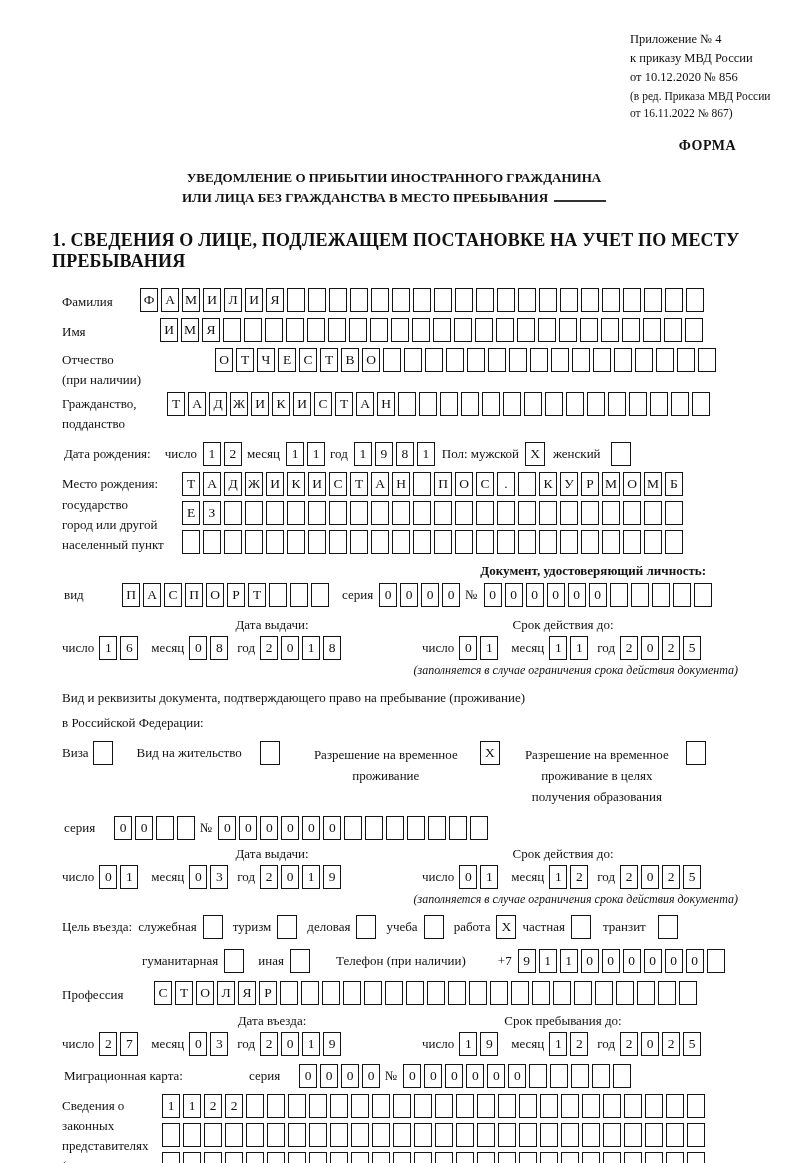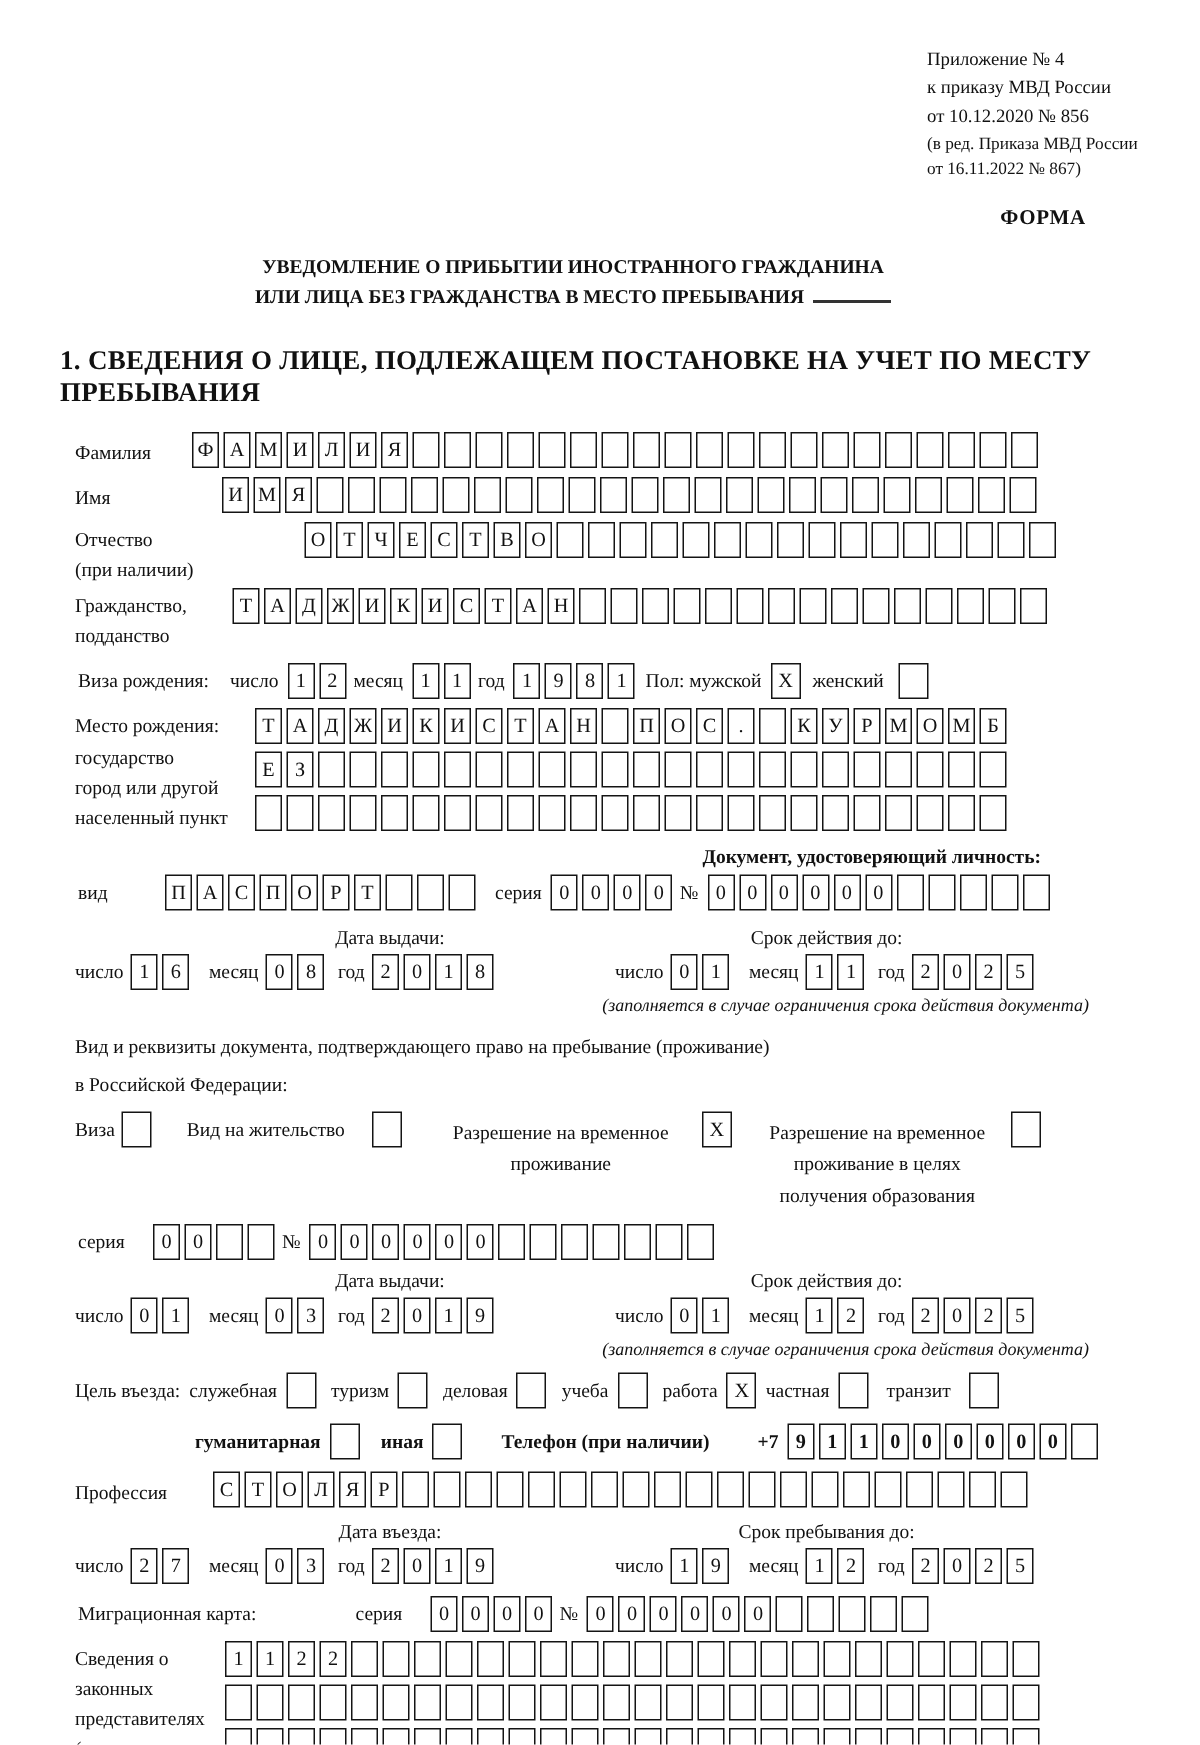--- a/index.html
+++ b/index.html
@@ -2,21 +2,21 @@
 <html><head>
 <meta charset="utf-8">
 <style>
   * { box-sizing: border-box; margin: 0; padding: 0; }
   html, body { background: #ffffff; }
   body {
     width: 800px; height: 1163px; overflow: hidden;
     font-family: "Liberation Serif", "DejaVu Serif", serif;
     color: #111; font-size: 13px;
   }
-  .page { width: 764px; height: 1163px; padding: 30px 10px 10px 50px; position: relative; }
+  .page { width: 764px; height: 1163px; padding: 30px 10px 10px 50px; position: relative; margin-left: 12px; }
 
   
   .hdr-block { margin-left: 568px; width: 190px; line-height: 1.5; font-size: 12.5px; }
   .hdr-block .amend { font-size: 11.5px; line-height: 1.45; margin-top: 2px; }
   .forma { text-align: right; margin-right: 30px; margin-top: 16px; font-weight: bold; font-size: 14px; letter-spacing: .5px; }
 
   
   .title { text-align: center; font-weight: bold; font-size: 13px; line-height: 1.55; margin-top: 14px; margin-right: 40px; }
   .title-blank { display: inline-block; width: 52px; border-bottom: 2.2px solid #333; height: 12px; margin-left: 6px; }
   .sec1 { font-weight: bold; font-size: 18px; margin-top: 22px; margin-left: -10px; letter-spacing: .2px; }
@@ -210,21 +210,21 @@
         <span class="cell"></span>
         <span class="cell"></span>
         <span class="cell"></span>
         <span class="cell"></span>
         <span class="cell"></span>
         <span class="cell"></span>
       </div>
   </div>
 
   <div class="row" style="margin-top:8px; align-items:flex-start;">
-    <span class="inline-lab">Виза рождения:</span>
+    <span class="inline-lab">Дата рождения:</span>
     <span class="inline-lab" style="padding-left:8px;">число</span>
     <span class="cells">
         <span class="cell">1</span>
         <span class="cell">2</span>
       </span>
     <span class="inline-lab">месяц</span>
     <span class="cells">
         <span class="cell">1</span>
         <span class="cell">1</span>
       </span>
@@ -526,21 +526,21 @@
     <span class="plabel" style="padding-left:10px;text-align:center;">учеба</span>
     <span class="cbox"></span>
     <span class="plabel" style="padding-left:10px;">работа</span>
     <span class="cbox">X</span>
     <span class="plabel" style="padding-left:6px;">частная</span>
     <span class="cbox"></span>
     <span class="plabel" style="padding-left:12px;">транзит</span>
     <span class="cbox" style="margin-left:6px;"></span>
   </div>
 
-  <div class="purpose-line" style="margin-top:10px;font-weight:bold;">
+  <div class="purpose-line" style="margin-top:10px;">
     <span class="plabel" style="padding-left:80px;">гуманитарная</span>
     <span class="cbox"></span>
     <span class="plabel" style="padding-left:14px;">иная</span>
     <span class="cbox"></span>
     <span class="plabel" style="padding-left:26px;">Телефон (при наличии)</span>
     <span class="plabel" style="padding-left:26px;">+7</span>
     <span class="cells">
         <span class="cell">9</span>
         <span class="cell">1</span>
         <span class="cell">1</span>

